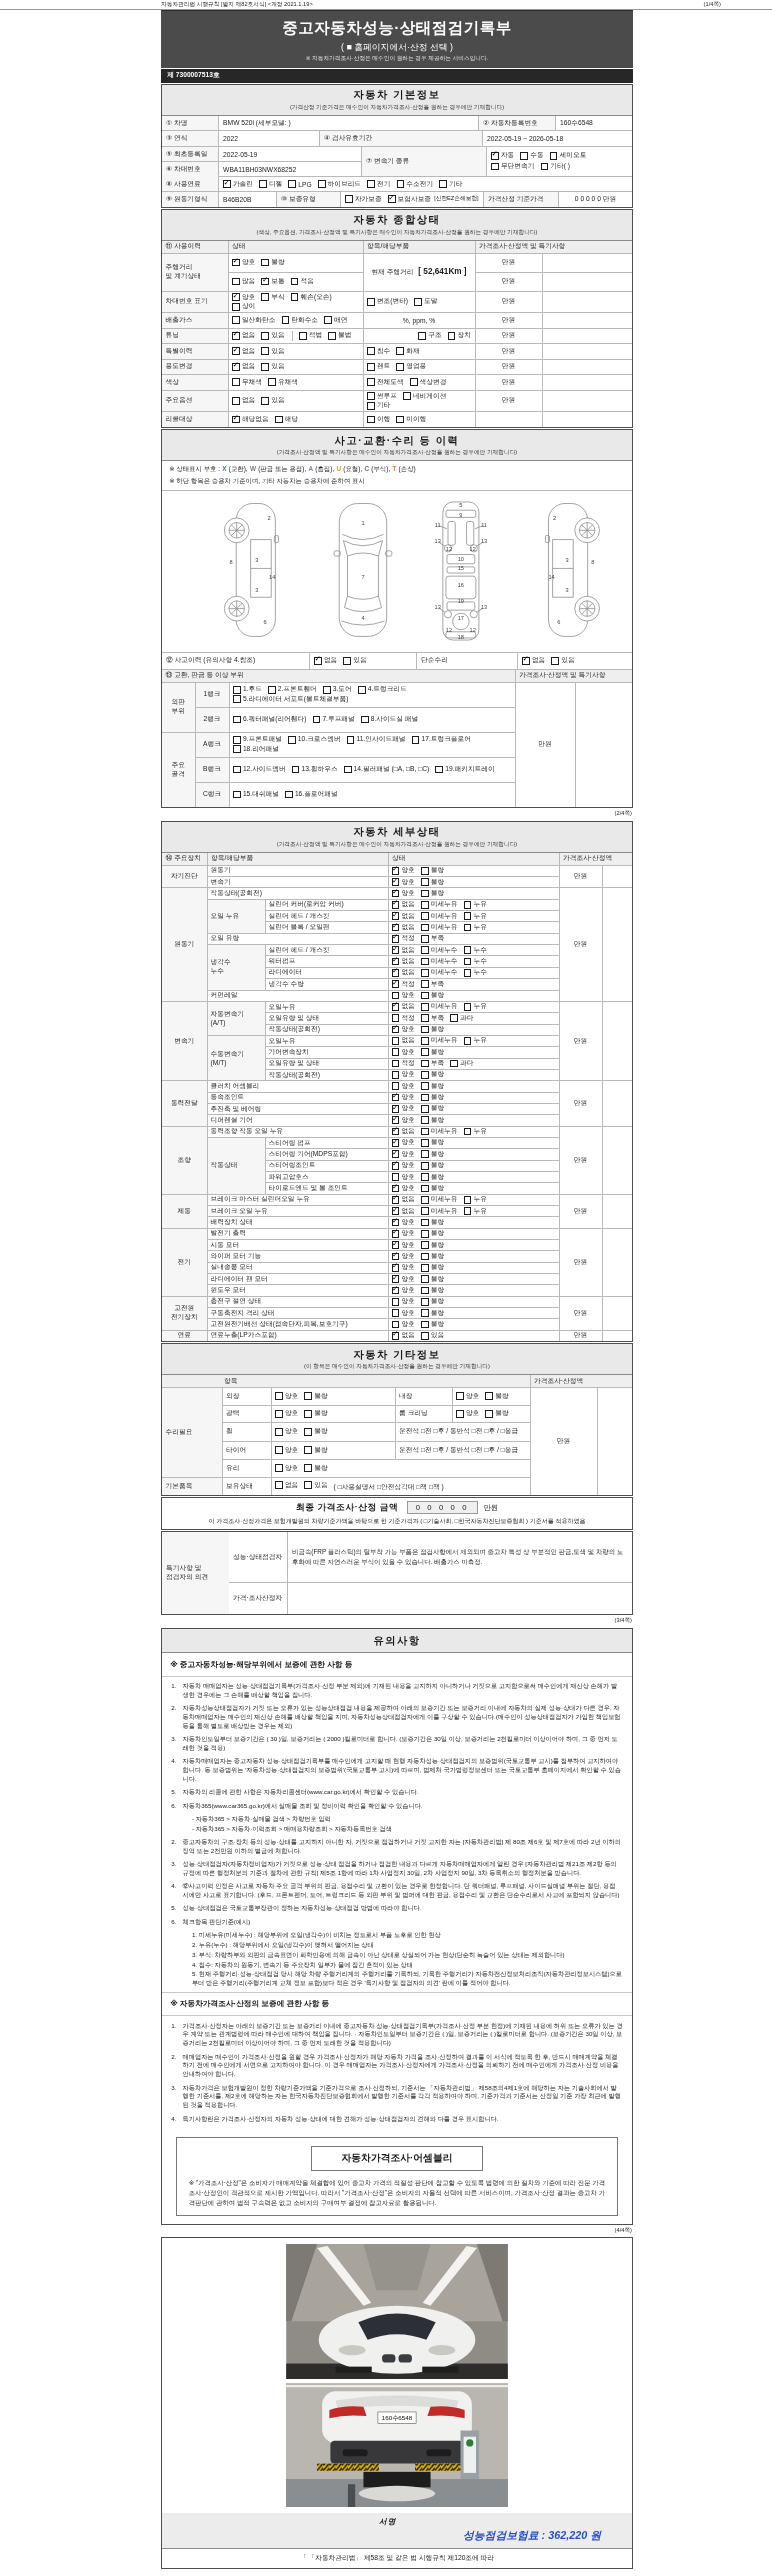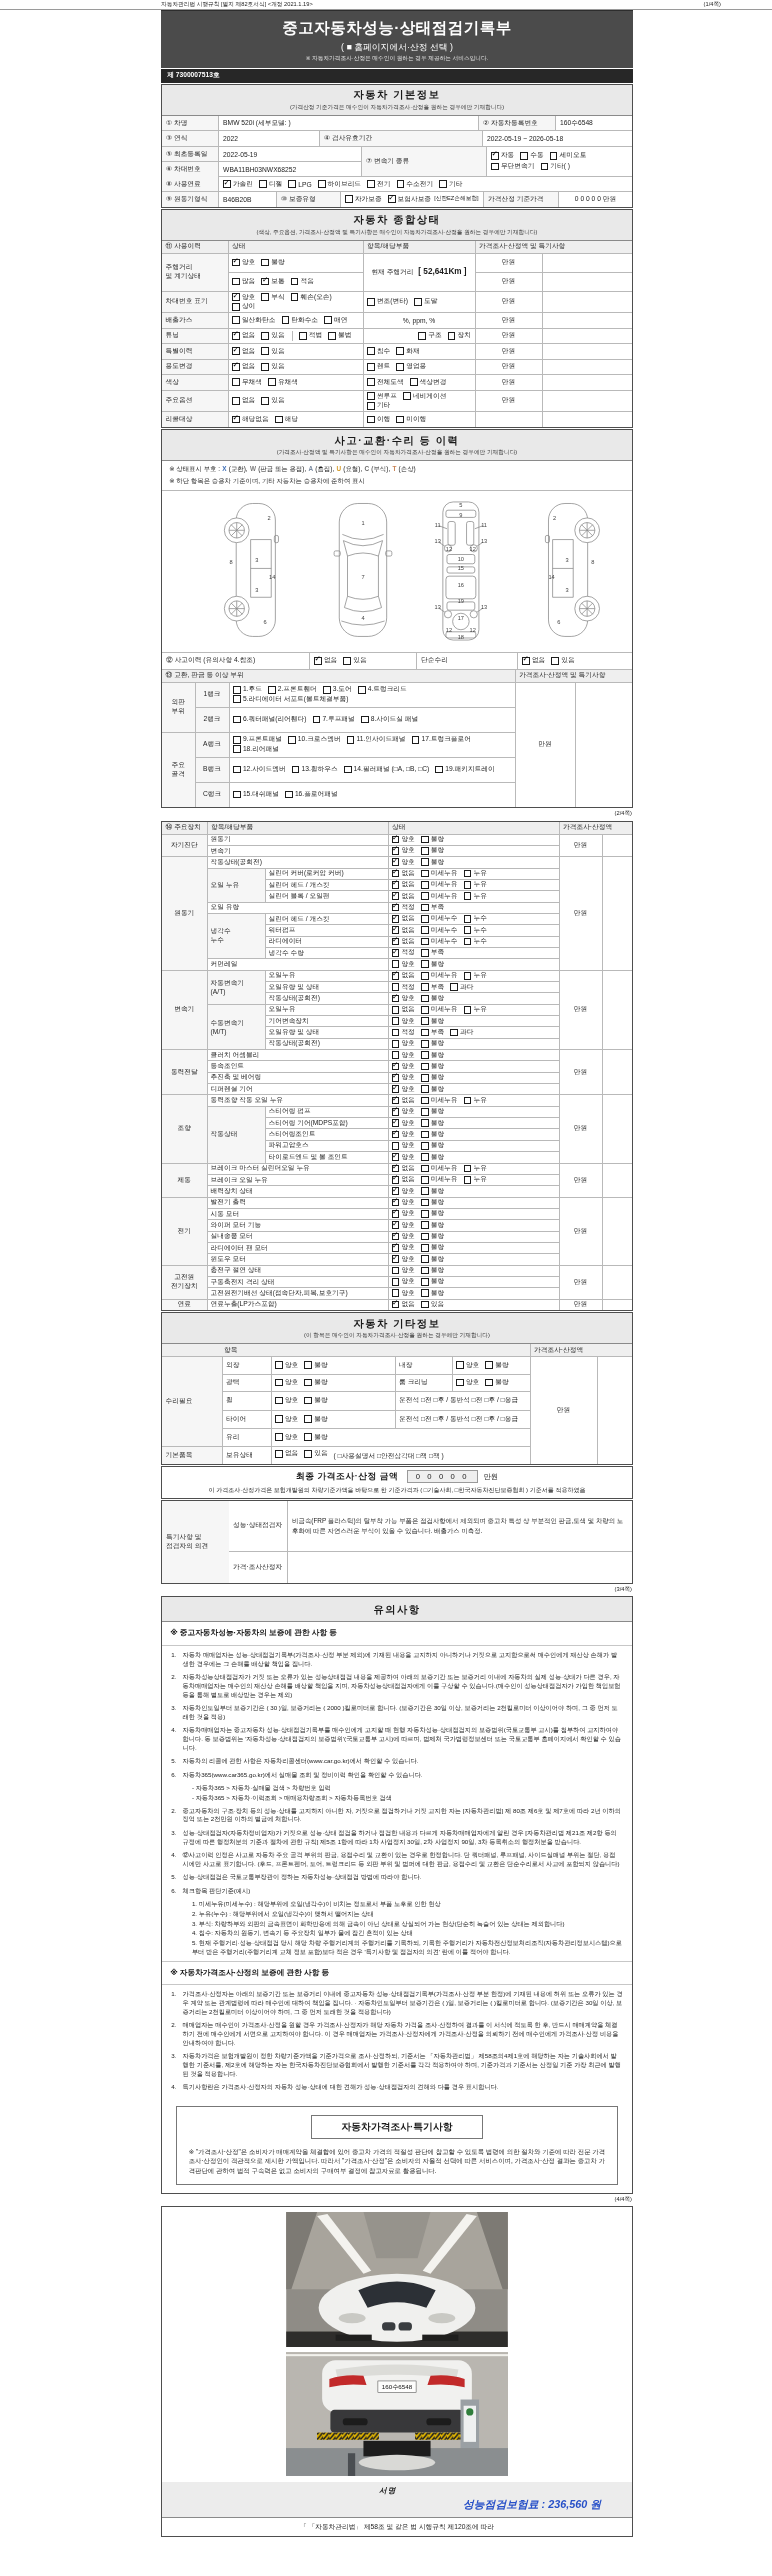--- a/index.html
+++ b/index.html
@@ -775,20 +775,24 @@
                   </span>
                 </span></td>
             </tr>
           </tbody>
       </table>
     </div>
 
     <div class="pm">(2/4쪽)</div>
 
     <div class="sect">
+      <div class="shead">
+        <h2>자동차 세부상태</h2>
+        <div class="note">(가격조사·산정액 및 특기사항은 매수인이 자동차가격조사·산정을 원하는 경우에만 기재합니다)</div>
+      </div>
       <table class="tbl dt" id="detail-table">
         <colgroup>
             <col style="width:45px">
             <col style="width:58px">
             <col style="width:123px">
             <col style="width:171px">
             <col style="width:43px">
             <col>
           </colgroup>
         <thead>
@@ -1597,21 +1601,21 @@
       </div>
     </div>
 
     <div class="pm">(3/4쪽)</div>
 
     <div class="sect">
       <div class="shead" style="padding:5.2px 0 4.6px">
         <h2>유의사항</h2>
       </div>
       <div class="nbody">
-        <div class="nsec-title">※ 중고자동차성능·자동차의 보증에 관한 사항 등</div>
+        <div class="nsec-title">※ 중고자동차성능·해당부위에서 보증에 관한 사항 등</div>
         <div class="nlist" id="nlistA1">
             <div class="nitem">
               <span class="n">1.</span>
               <span class="t">자동차 매매업자는 성능·상태점검기록부(가격조사·산정 부분 제외)에 기재된 내용을 고지하지 아니하거나 거짓으로 고지함으로써 매수인에게 재산상 손해가 발생한 경우에는 그 손해를 배상할 책임을 집니다.</span>
             </div>
             <div class="nitem">
               <span class="n">2.</span>
               <span class="t">자동차성능상태점검자가 거짓 또는 오류가 있는 성능상태점검 내용을 제공하여 아래의 보증기간 또는 보증거리 이내에 자동차의 실제 성능·상태가 다른 경우, 자동차매매업자는 매수인의 재산상 손해를 배상할 책임을 지며, 자동차성능상태점검자에게 이를 구상할 수 있습니다.(매수인이 성능상태점검자가 가입한 책임보험 등을 통해 별도로 배상받는 경우는 제외)</span>
             </div>
             <div class="nitem">
@@ -1673,21 +1677,21 @@
             <div class="nitem">
               <span class="n">3.</span>
               <span class="t">자동차가격은 보험개발원이 정한 차량기준가액을 기준가격으로 조사·산정하되, 기준서는 「자동차관리법」 제58조의4제1호에 해당하는 자는 기술사회에서 발행한 기준서를, 제2호에 해당하는 자는 한국자동차진단보증협회에서 발행한 기준서를 각각 적용하여야 하며, 기준가격과 기준서는 산정일 기준 가장 최근에 발행된 것을 적용합니다.</span>
             </div>
             <div class="nitem">
               <span class="n">4.</span>
               <span class="t">특기사항란은 가격조사·산정자의 자동차 성능·상태에 대한 견해가 성능·상태점검자의 견해와 다를 경우 표시합니다.</span>
             </div>
           </div>
         <div class="infobox">
-          <div class="ib-title">자동차가격조사·특기사항</div>
+          <div class="ib-title">자동차가격조사·어셈블리</div>
           <div class="ib-text">※ "가격조사·산정"은 소비자가 매매계약을 체결함에 있어 중고차 가격의 적절성 판단에 참고할 수 있도록 법령에 의한 절차와 기준에 따라 전문 가격조사·산정인이 객관적으로 제시한 가액입니다. 따라서 "가격조사·산정"은 소비자의 자율적 선택에 따른 서비스이며, 가격조사·산정 결과는 중고차 가격판단에 관하여 법적 구속력은 없고 소비자의 구매여부 결정에 참고자료로 활용됩니다.</div>
         </div>
       </div>
     </div>
 
     <div class="pm">(4/4쪽)</div>
 
     <div class="sect">
       <div class="photos">
 
@@ -1735,21 +1739,21 @@
           <circle cx="356" cy="116" r="7" fill="#2f7d3b"></circle>
           <rect y="186" width="430" height="54" fill="#8a8e90"></rect>
           <rect x="150" y="172" width="130" height="30" fill="#1d1d1d"></rect>
           <ellipse cx="215" cy="214" rx="74" ry="15" fill="#d9d9d6"></ellipse>
           <rect x="120" y="196" width="14" height="44" fill="#4a4e52"></rect>
         </svg>
       </div>
 
       <div class="signbox">
         <div class="stitle">서명</div>
-        <div class="fee">성능점검보험료 : 236,560 원</div>
+        <div class="fee">성능점검보험료 : 362,220 원</div>
       </div>
       <div class="footer">
         <div>「 「자동차관리법」 제58조 및 같은 법 시행규칙 제120조에 따라</div>
 
       </div>
     </div>
 
   </div>
 </div>
 

